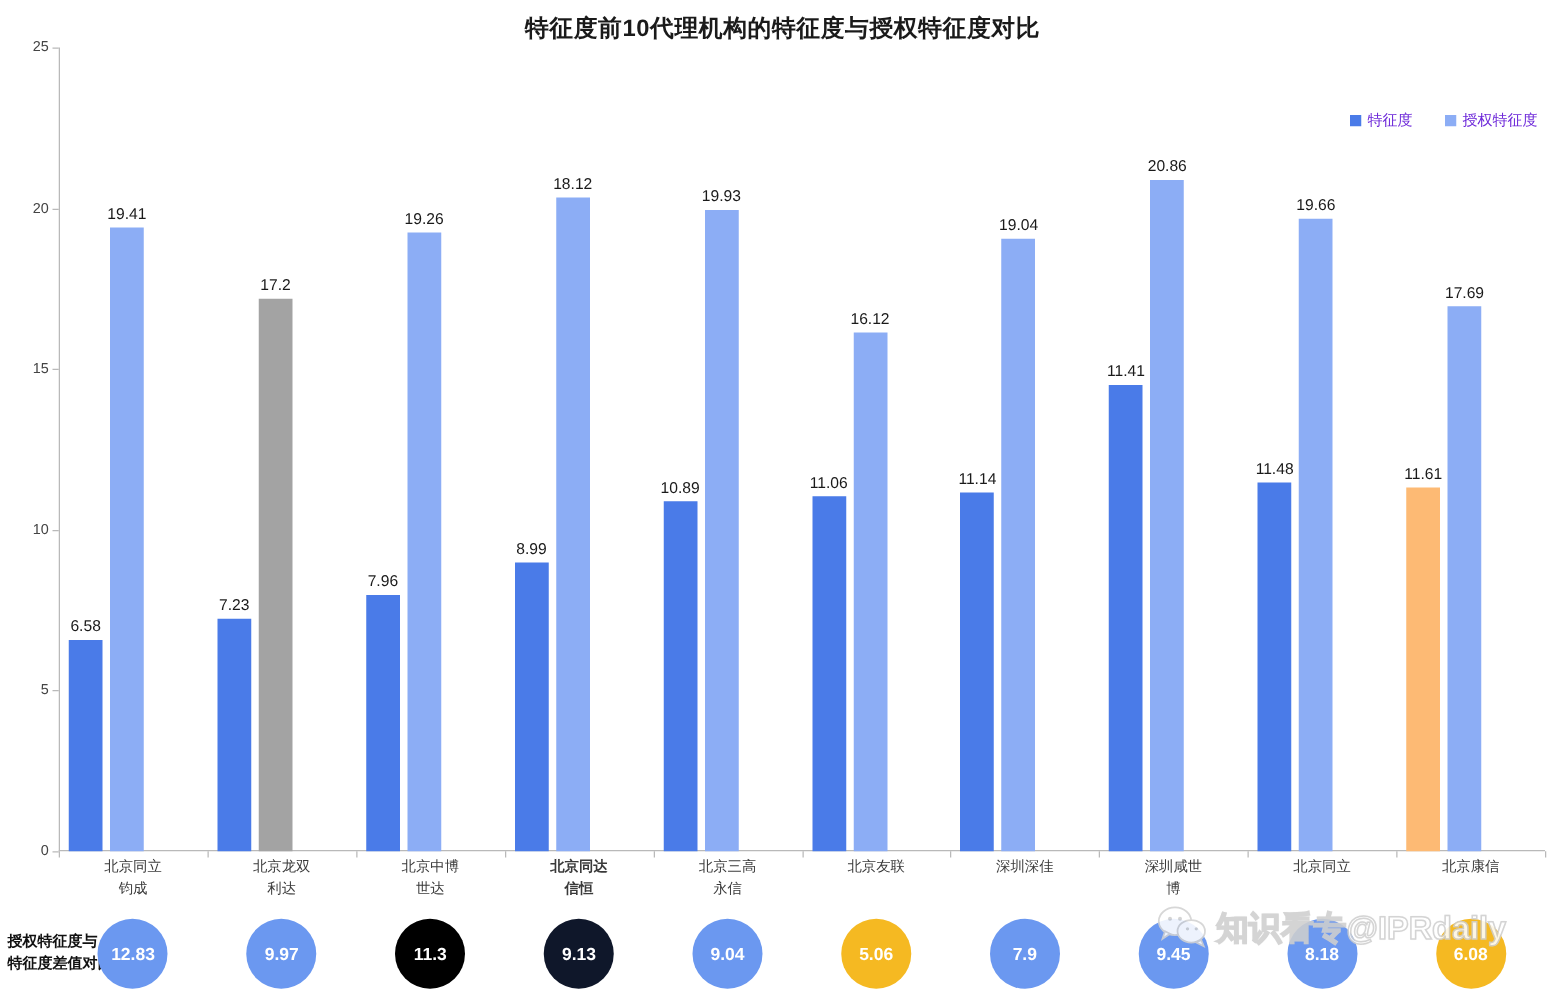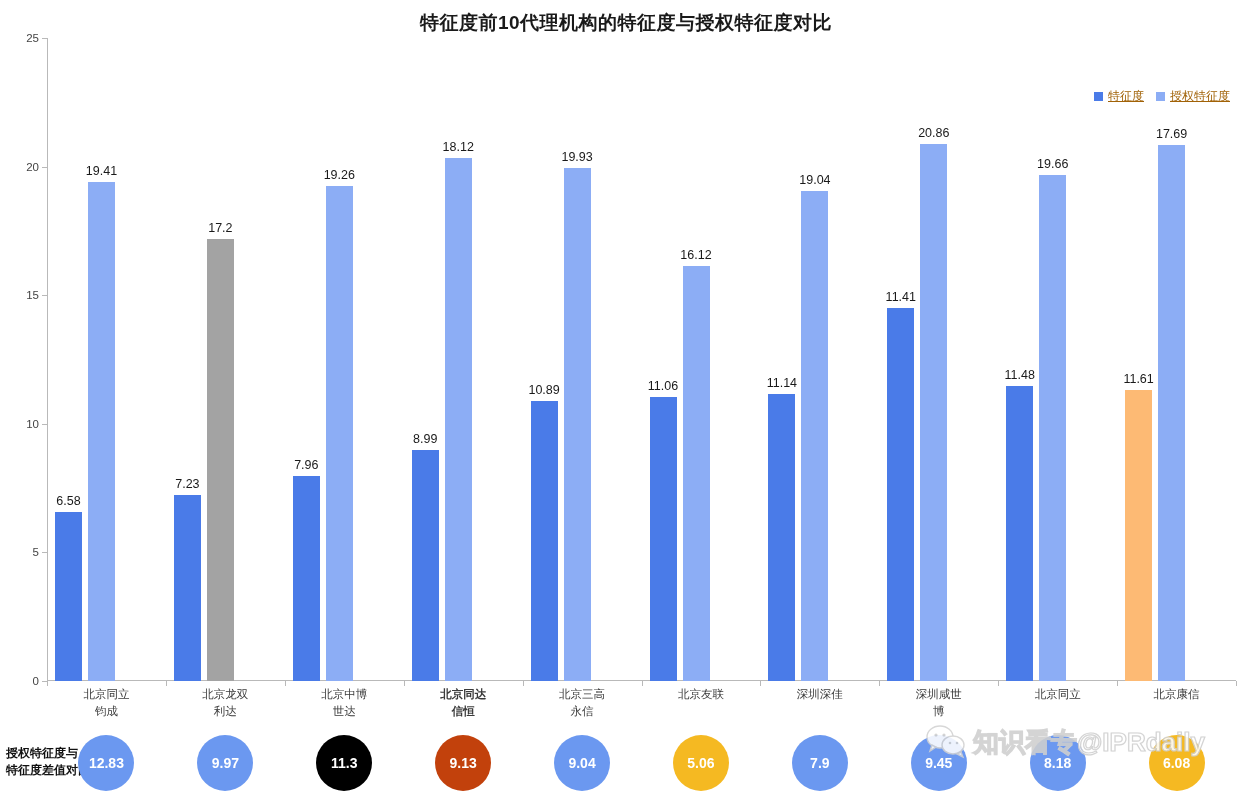--- a/index.html
+++ b/index.html
@@ -15,22 +15,22 @@
   .chart-title {
     position: absolute; left: 0; top: 10px; width: 1252px;
     text-align: center;
     font-size: 19px; font-weight: bold; color: #1a1a1a;
     letter-spacing: 0.5px;
   }
 
   
   .legend {
     position: absolute; right: 22px; top: 88px;
-    display: flex; align-items: center; gap: 12px;
-    font-size: 12px; color: #a16207; text-decoration: underline;
+    display: flex; align-items: center; gap: 26px;
+    font-size: 12px; color: #6d28d9;
   }
   .legend-entry { display: flex; align-items: center; gap: 5px; }
   .legend-swatch { width: 9px; height: 9px; display: inline-block; }
 
   
   .plot {
     position: absolute;
     left: 47px; top: 38px;
     width: 1189px; height: 643px;
   }
@@ -216,21 +216,21 @@
           </div>
           <div class="bar secondary" style="height: 505.655px; background: rgb(140, 173, 245);">
             <span class="bar-label">19.66</span>
           </div>
           <div class="xtick-mark" style="left: 0px;"></div>
         </div>
         <div class="group" style="left: 1070.1px; width: 118.9px;">
           <div class="bar primary" style="height: 291px; background: #fdba74;">
             <span class="bar-label">11.61</span>
           </div>
-          <div class="bar secondary" style="height: 536px; background: rgb(140, 173, 245);">
+          <div class="bar secondary" style="height: 436px; background: rgb(140, 173, 245);">
             <span class="bar-label">17.69</span>
           </div>
           <div class="xtick-mark" style="left: 0px;"></div>
         </div>
         <div class="xtick-mark" style="left: 1189px;"></div>
       </div>
   </div>
 
   <div id="xlabels">
       <div class="xlabel" style="left: 46.45px;">
@@ -272,21 +272,21 @@
     </div>
 
   <div class="badge-row-label">
     <div>授权特征度与</div>
     <div>特征度差值对比</div>
   </div>
   <div id="badges">
       <div class="badge" style="left: 78.45px; background: rgb(107, 152, 240);">12.83</div>
       <div class="badge" style="left: 197.35px; background: rgb(107, 152, 240);">9.97</div>
       <div class="badge" style="left: 316.25px; background: #000000;">11.3</div>
-      <div class="badge" style="left: 435.15px; background: #c2410c;">9.13</div>
+      <div class="badge" style="left: 435.15px; background: #0f172a;">9.13</div>
       <div class="badge" style="left: 554.05px; background: rgb(107, 152, 240);">9.04</div>
       <div class="badge" style="left: 672.95px; background: rgb(245, 185, 34);">5.06</div>
       <div class="badge" style="left: 791.85px; background: rgb(107, 152, 240);">7.9</div>
       <div class="badge" style="left: 910.75px; background: rgb(107, 152, 240);">9.45</div>
       <div class="badge" style="left: 1029.65px; background: rgb(107, 152, 240);">8.18</div>
       <div class="badge" style="left: 1148.55px; background: rgb(245, 185, 34);">6.08</div>
     </div>
 
   <div class="watermark">
     <svg width="42" height="36" viewBox="0 0 42 36">

